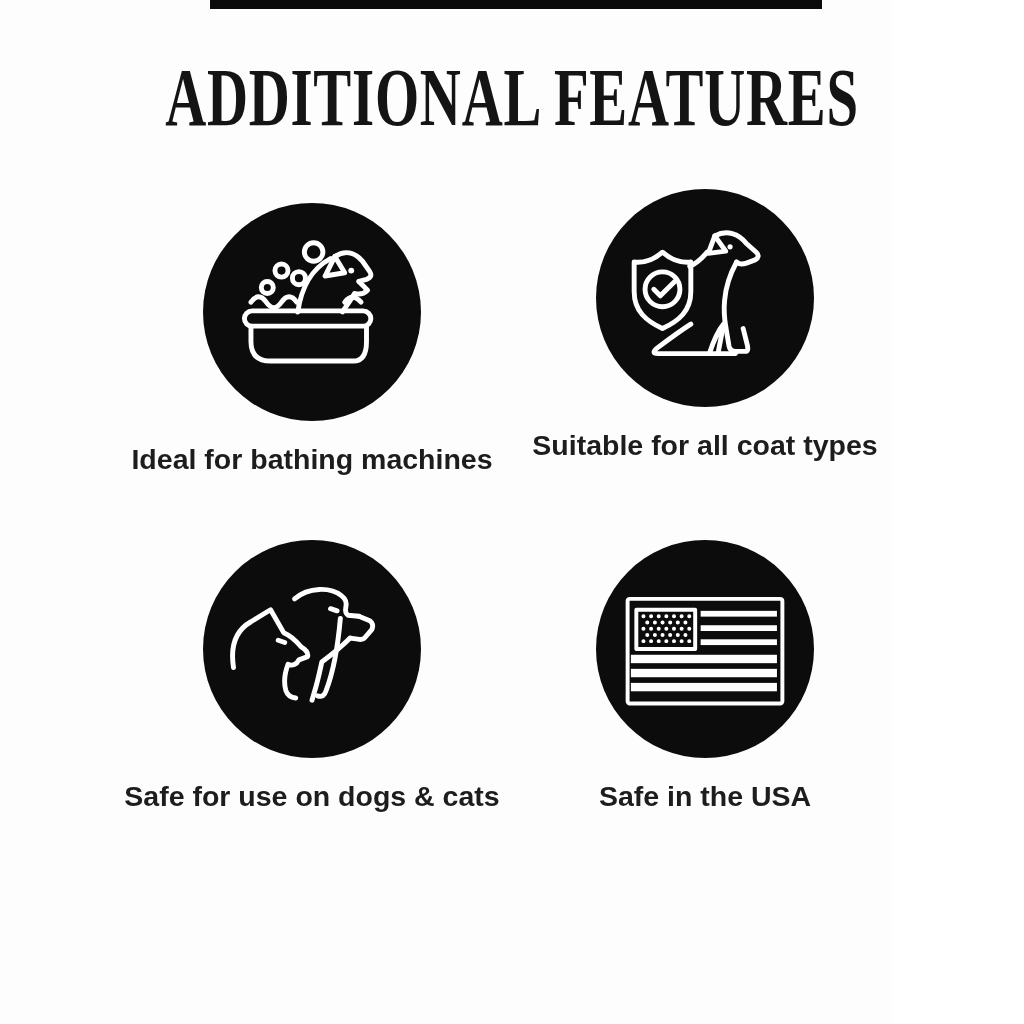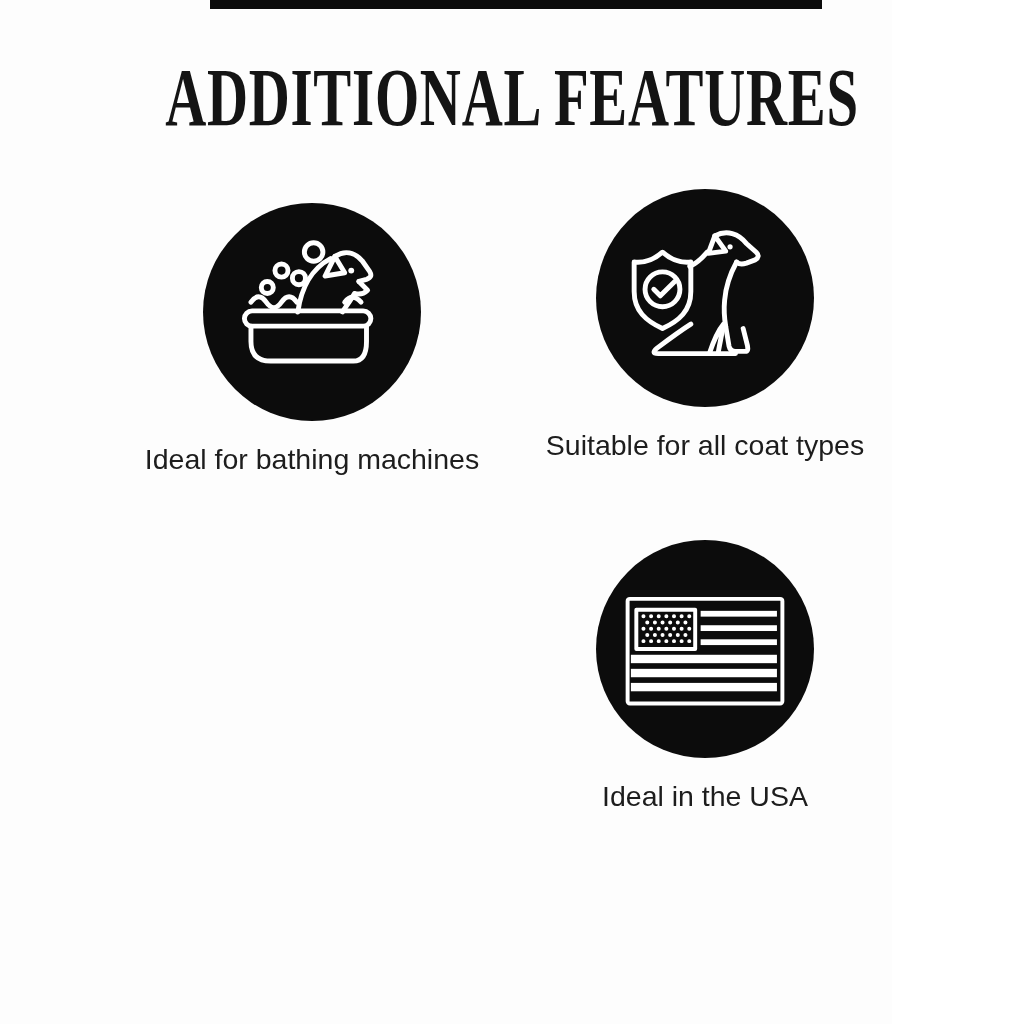--- a/index.html
+++ b/index.html
@@ -22,21 +22,21 @@
     font-family:"Liberation Serif", serif;
     font-weight:700;
     font-size:79px;
     line-height:1;
     letter-spacing:1px;
     color:#141414;
     white-space:nowrap;
     transform:scaleX(0.72) scaleY(1.04);
     transform-origin:50% 0;
   }
-  .cell{position:absolute;width:420px;}
+  .cell{position:absolute;width:420px;font-weight:bold;}
   .cell-1{left:102px;top:203px;}
   .cell-2{left:495px;top:189px;}
   .cell-3{left:102px;top:540px;}
   .cell-4{left:495px;top:540px;}
   .circle{
     width:218px;height:218px;
     margin:0 auto;
     border-radius:50%;
     background:#0c0c0c;
   }
@@ -106,20 +106,38 @@
           <path d="M104 151 C 108 139 112 130 117 124 C 115 136 113 144 112 151"></path>
         </g>
         <circle class="icon-fill" cx="123" cy="53" r="2.4"></circle>
       </svg>
     </div>
     <div class="caption">
       <div>Suitable for all coat types</div>
     </div>
   </div>
 
+  <div class="cell cell-3">
+    <div class="circle">
+      <svg viewBox="0 0 200 200">
+        <g class="icon-stroke">
+          <path d="M28 117 C 25 98 30 83 44 75 L62 64 L74 85 C 81 88 86 93 90 98 Q 97 102 96 107 L88 110 C 86 114 82 116 78 114 C 75 122 74 131 76 138 Q 78 144 85 145"></path>
+          <path d="M69 92 L75 94"></path>
+          <path d="M84 54 C 97 43 117 43 127 51 C 131 54 132 58 131 62 Q 130 67 133 69 L143 70"></path>
+          <path d="M143 70 L153 74 Q157 77 155 82 L149 89 Q147 92 142 91 L135 90"></path>
+          <path d="M135 90 C 126 99 117 106 109 112 C 107 121 105 131 102 140 L100 147"></path>
+          <path d="M126 72 C 124 95 121 117 113 138 Q111 145 105 143"></path>
+          <path d="M117 63 L123 65"></path>
+        </g>
+      </svg>
+    </div>
+    <div class="caption">
+      <div>Safe for use on dogs &amp; cats</div>
+    </div>
+  </div>
 
   <div class="cell cell-4">
     <div class="circle">
       <svg viewBox="0 0 200 200">
         <g class="icon-stroke" style="stroke-width:3.6;stroke-linecap:butt;">
           <rect x="29" y="54" width="142" height="96" rx="2"></rect>
           <rect x="37" y="64" width="54" height="36"></rect>
         </g>
         <g stroke="#ffffff" stroke-width="3.6" stroke-linecap="round" stroke-dasharray="0.1 6.9" fill="none">
           <line x1="43.5" y1="70" x2="85.6" y2="70"></line>
@@ -132,17 +150,17 @@
           <rect x="96" y="65" width="70" height="5.3"></rect>
           <rect x="96" y="78.2" width="70" height="5.3"></rect>
           <rect x="96" y="91.1" width="70" height="5.3"></rect>
           <rect x="32" y="105.3" width="134" height="7.7"></rect>
           <rect x="32" y="118.2" width="134" height="7.7"></rect>
           <rect x="32" y="131.1" width="134" height="7.7"></rect>
         </g>
       </svg>
     </div>
     <div class="caption">
-      <div>Ideal in the USA</div>
+      <div>Safe in the USA</div>
     </div>
   </div>
 
 </div>
 
 </body></html>

